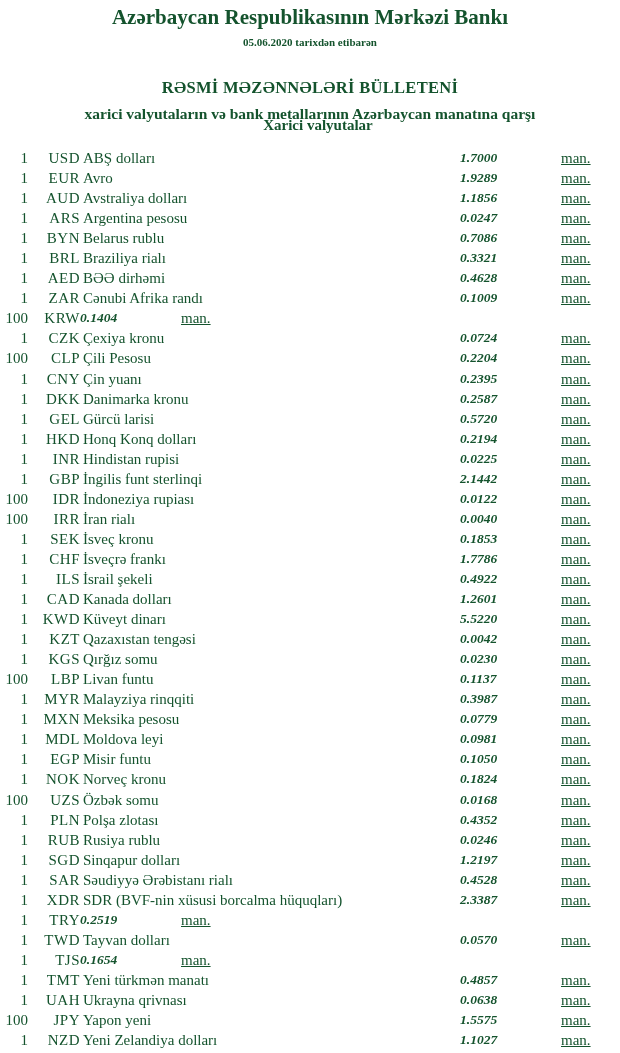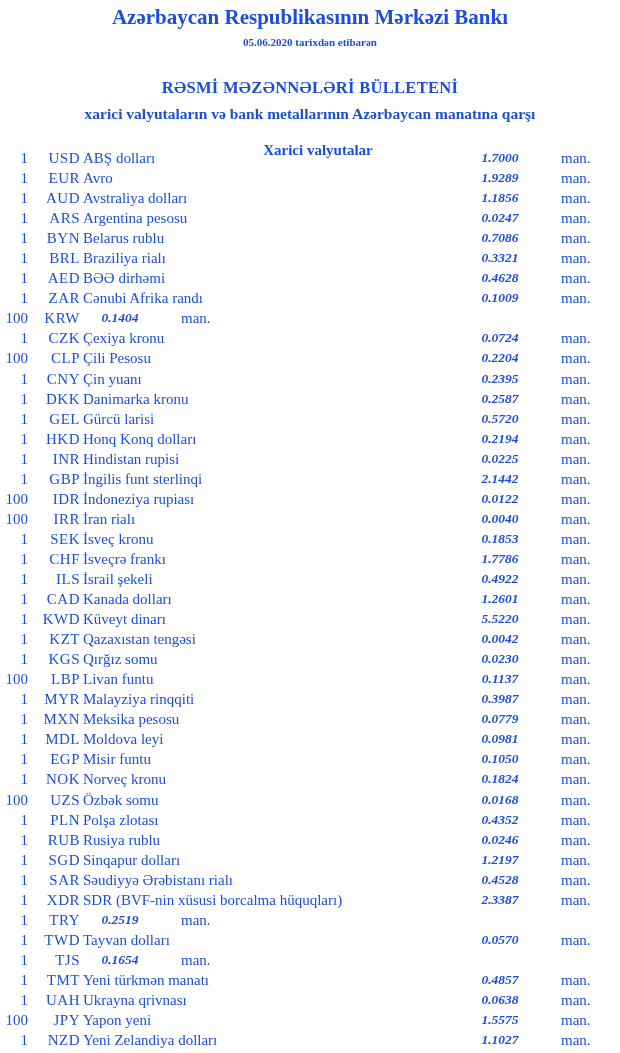--- a/index.html
+++ b/index.html
@@ -2,30 +2,30 @@
 <html><head>
 <meta charset="utf-8">
 <style>
   * { margin: 0; padding: 0; box-sizing: border-box; }
   html, body { background: #ffffff; }
   .page {
     position: relative;
     width: 620px;
     height: 1053px;
     background: #ffffff;
-    color: #1d4ed8;
+    color: #14532d;
     font-family: "Liberation Serif", "DejaVu Serif", serif;
     overflow: hidden;
   }
   .hline { position: absolute; left: 0; width: 100%; text-align: center; font-weight: bold; }
   .bank-title    { top: 5px;  font-size: 21px; }
   .date-line     { top: 36px; font-size: 11px; }
   .subject-line  { top: 57px; font-size: 15.5px; margin-top: 48px; }
   .bulletin-title{ top: 78px; font-size: 16.5px; letter-spacing: 0.3px; }
-  .section-title { top: 142px; font-size: 15px; padding-left: 16px; }
+  .section-title { top: 117px; font-size: 15px; padding-left: 16px; }
   .rates-table {
     position: absolute;
     top: 148px; left: 0; right: 0;
   }
   .rate-row {
     display: flex;
     align-items: center;
     height: 20.06px;
     font-size: 15px;
     line-height: 20px;
@@ -40,28 +40,29 @@
     text-align: right;
     letter-spacing: 0.5px;
   }
   .rate-name {
     flex: 1 1 auto;
     padding-left: 3px;
     overflow: hidden;
   }
   .rate-value {
     flex: none; width: 80px;
-    text-align: center;
+    text-align: left;
     font-weight: bold;
     font-style: italic;
     font-size: 13.5px;
   }
   .rate-unit {
     flex: none; width: 80px;
     padding-left: 21px;
+    text-decoration: underline;
   }
 </style>
 </head>
 <body>
 
 <div class="page">
   <div class="hline bank-title">Azərbaycan Respublikasının Mərkəzi Bankı</div>
   <div class="hline date-line">05.06.2020 tarixdən etibarən</div>
   <div class="hline subject-line">xarici valyutaların və bank metallarının Azərbaycan manatına qarşı</div>
   <div class="hline bulletin-title">RƏSMİ MƏZƏNNƏLƏRİ BÜLLETENİ</div>

